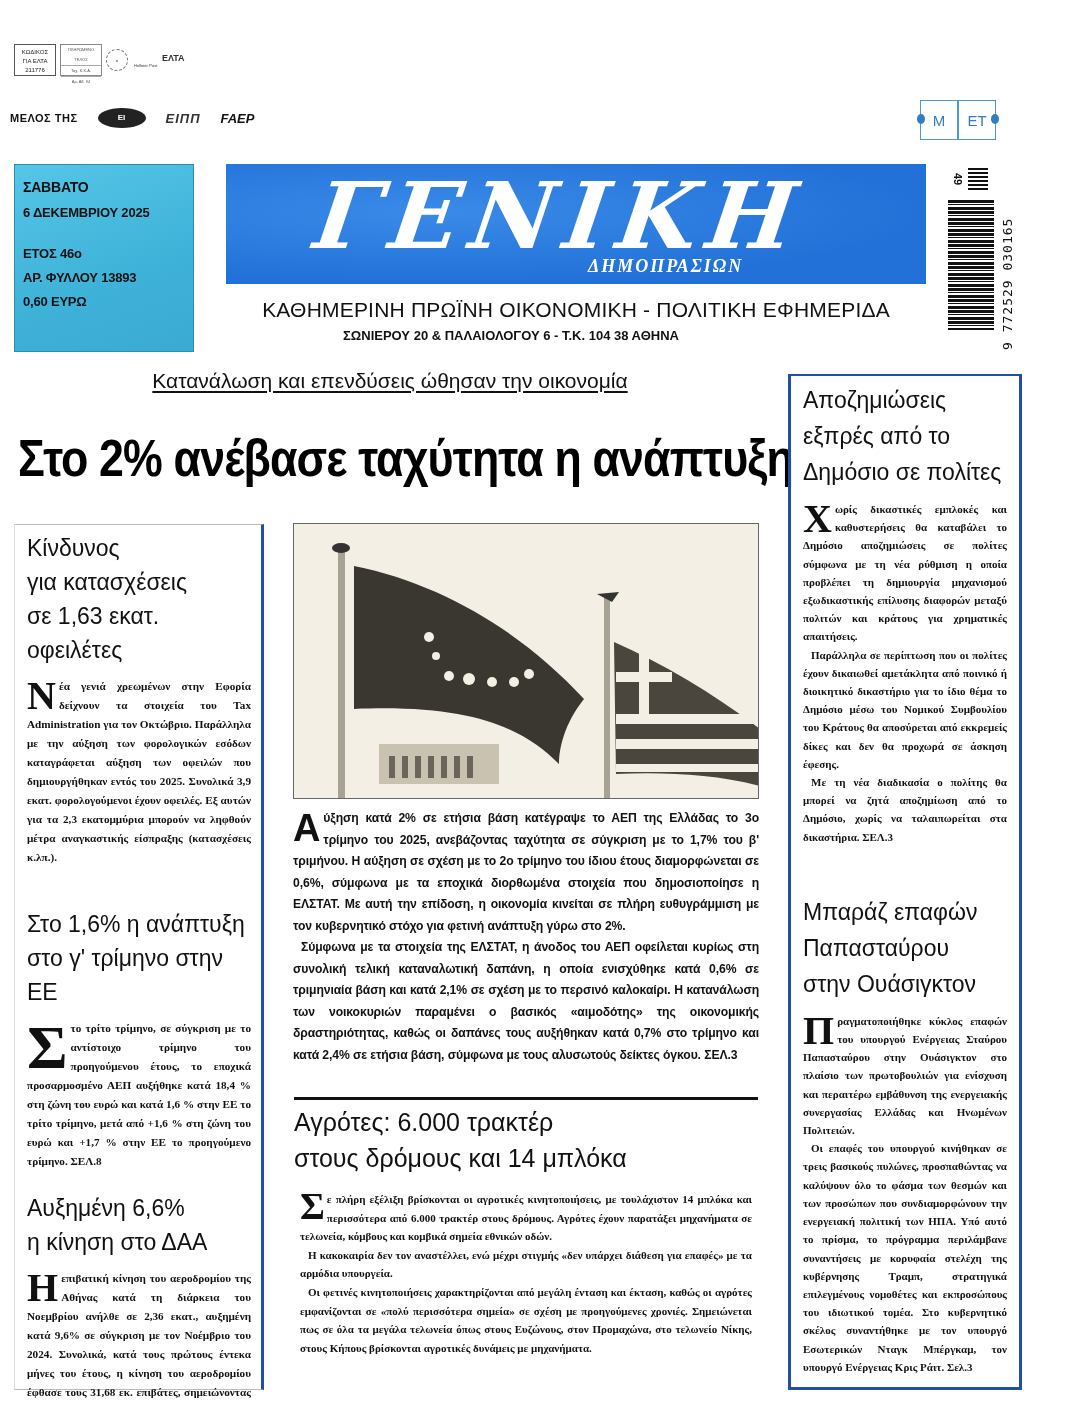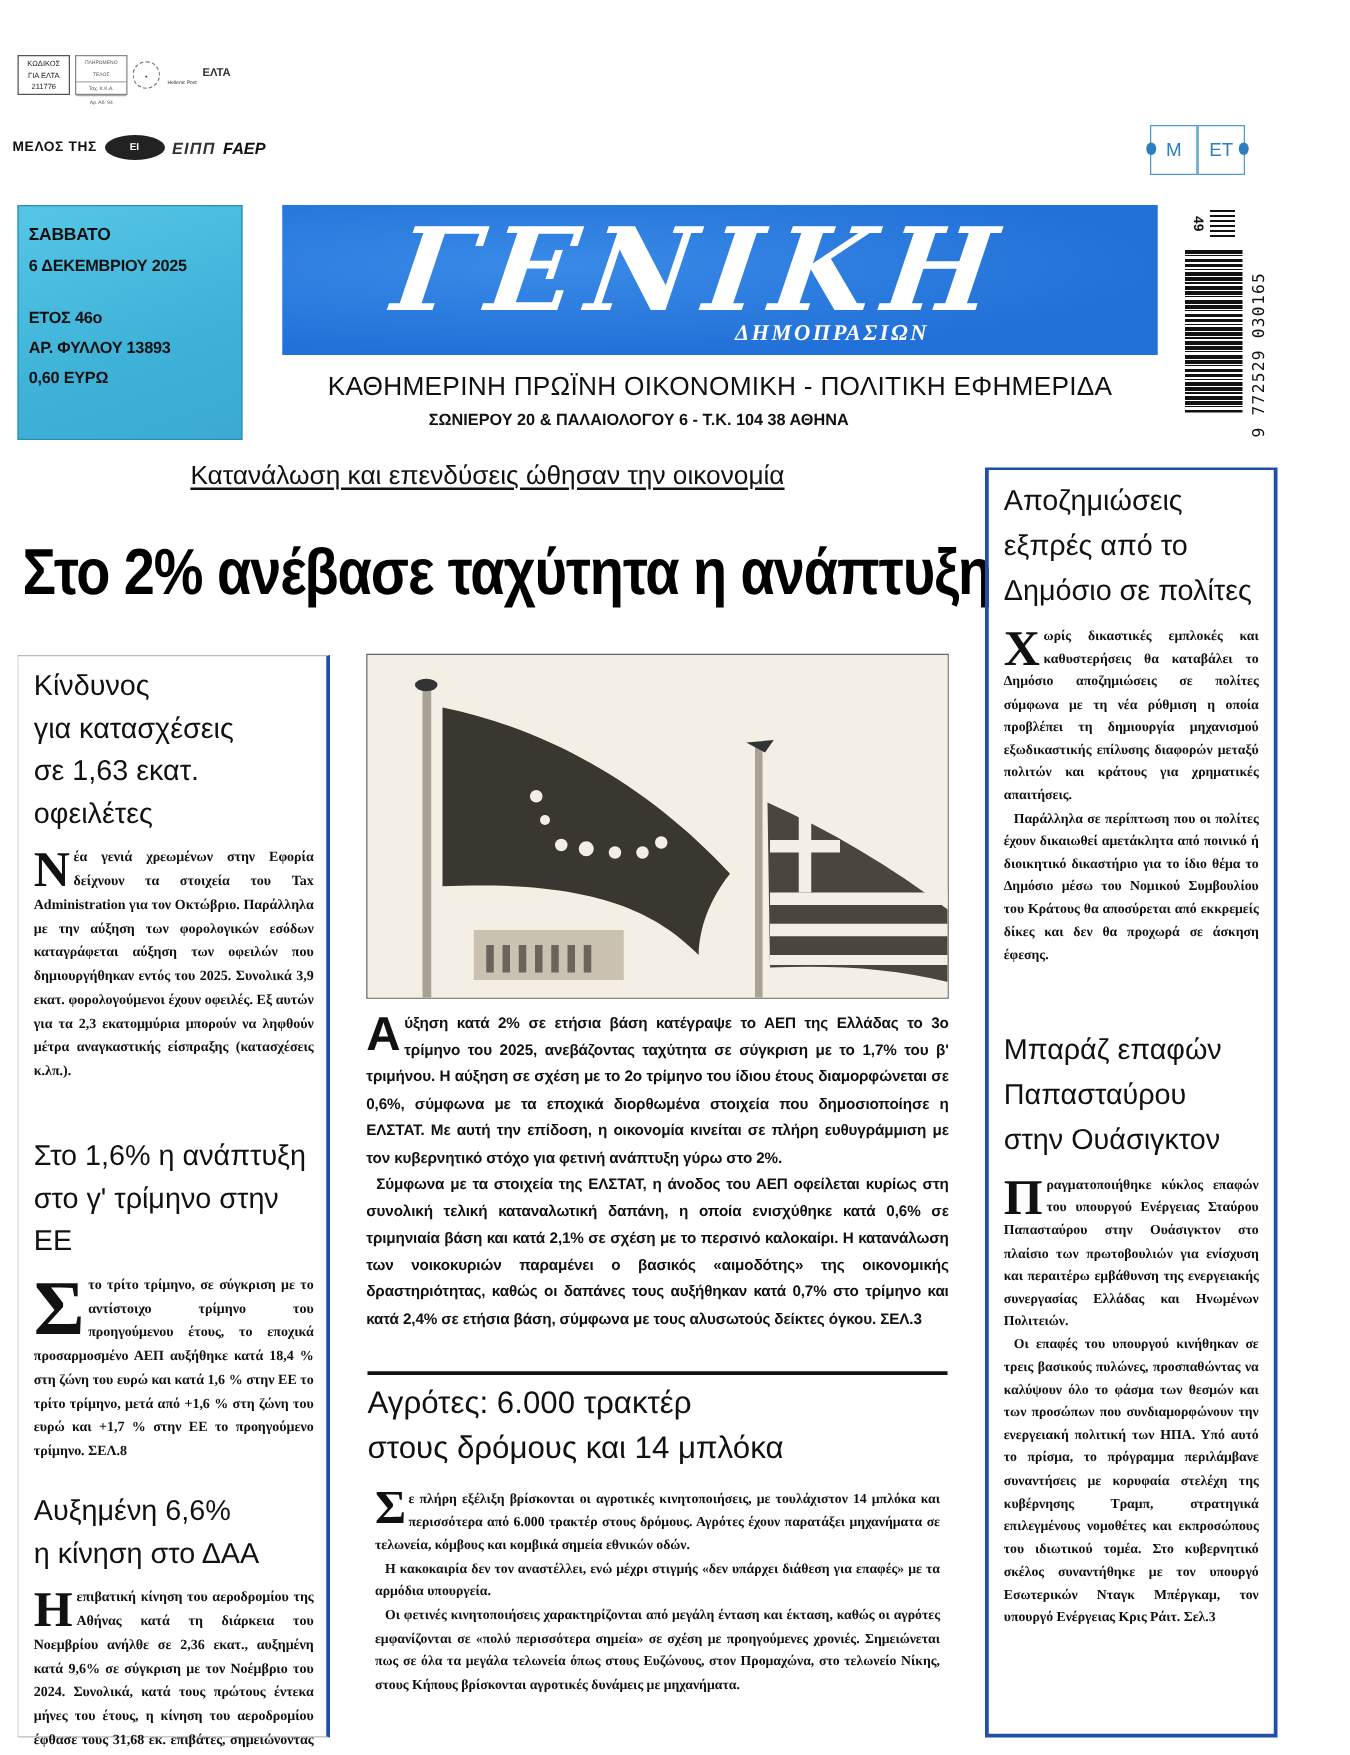--- a/index.html
+++ b/index.html
@@ -9,21 +9,21 @@
   
   .stamps { position: absolute; left: 14px; top: 44px; display: flex; align-items: center; gap: 4px; }
   .stamp-box { border: 1px solid #555; width: 42px; height: 32px; font-size: 6px; line-height: 9px; text-align: center; padding-top: 3px; color: #222; }
   .stamp-paid { border: 1px solid #888; width: 42px; height: 32px; font-size: 4px; display: flex; flex-direction: column; }
   .stamp-paid div { flex: 1; border-bottom: 1px solid #aaa; text-align: center; line-height: 10px; color: #555; }
   .stamp-paid div:last-child { border-bottom: none; }
   .elta-seal { width: 22px; height: 22px; border: 1px dashed #777; border-radius: 50%; font-size: 4px; text-align: center; line-height: 22px; color: #555; }
   .elta-logo { font-size: 9px; font-weight: bold; color: #333; padding-left: 2px; }
   .elta-logo span { display: block; font-size: 4px; font-weight: normal; }
 
-  .member { position: absolute; left: 10px; top: 108px; display: flex; align-items: center; gap: 6px; }
+  .member { position: absolute; left: 10px; top: 108px; display: flex; align-items: center; gap: 20px; }
   .member-label { font-size: 11px; font-weight: bold; letter-spacing: 0.5px; }
   .member-logo { width: 48px; height: 20px; border-radius: 50%; background: #222; color: #fff; font-size: 8px; font-weight: bold; text-align: center; line-height: 20px; }
   .member-eipp { font-size: 13px; font-style: italic; color: #333; letter-spacing: 1px; font-weight: bold; }
   .member-faep { font-size: 13px; font-style: italic; font-weight: bold; }
 
   
   .met { position: absolute; left: 920px; top: 100px; width: 76px; height: 40px; display: flex; }
   .met-page { flex: 1; border: 1.5px solid #4b9ad1; border-bottom-width: 1.5px; display: flex; align-items: center; justify-content: center; color: #2d7fc1; font-size: 15px; }
   .met-page:first-child { border-right: 1px solid #4b9ad1; border-radius: 4px 0 0 8px; }
   .met-page:last-child { border-left: none; border-radius: 0 4px 8px 0; }
@@ -251,20 +251,21 @@
 <div class="rightcol">
   <div class="rc-block">
     <div class="rc-head">Αποζημιώσεις</div>
     <div class="rc-head">εξπρές από το</div>
     <div class="rc-head">Δημόσιο σε πολίτες</div>
     <p class="body-serif">
       <span class="drop">Χ</span>
       <span>ωρίς δικαστικές εμπλοκές και καθυστερήσεις θα καταβάλει το Δημόσιο αποζημιώσεις σε πολίτες σύμφωνα με τη νέα ρύθμιση η οποία προβλέπει τη δημιουργία μηχανισμού εξωδικαστικής επίλυσης διαφορών μεταξύ πολιτών και κράτους για χρηματικές απαιτήσεις.</span>
     </p>
     <p class="body-serif" style="margin-top:0">Παράλληλα σε περίπτωση που οι πολίτες έχουν δικαιωθεί αμετάκλητα από ποινικό ή διοικητικό δικαστήριο για το ίδιο θέμα το Δημόσιο μέσω του Νομικού Συμβουλίου του Κράτους θα αποσύρεται από εκκρεμείς δίκες και δεν θα προχωρά σε άσκηση έφεσης.</p>
+    <p class="body-serif" style="margin-top:0">Με τη νέα διαδικασία ο πολίτης θα μπορεί να ζητά αποζημίωση από το Δημόσιο, χωρίς να ταλαιπωρείται στα δικαστήρια. ΣΕΛ.3</p>
   </div>
   <div class="spacer1"></div>
   <div class="rc-block">
     <div class="rc-head">Μπαράζ επαφών</div>
     <div class="rc-head">Παπασταύρου</div>
     <div class="rc-head">στην Ουάσιγκτον</div>
     <p class="body-serif">
       <span class="drop">Π</span>
       <span>ραγματοποιήθηκε κύκλος επαφών του υπουργού Ενέργειας Σταύρου Παπασταύρου στην Ουάσιγκτον στο πλαίσιο των πρωτοβουλιών για ενίσχυση και περαιτέρω εμβάθυνση της ενεργειακής συνεργασίας Ελλάδας και Ηνωμένων Πολιτειών.</span>
     </p>

